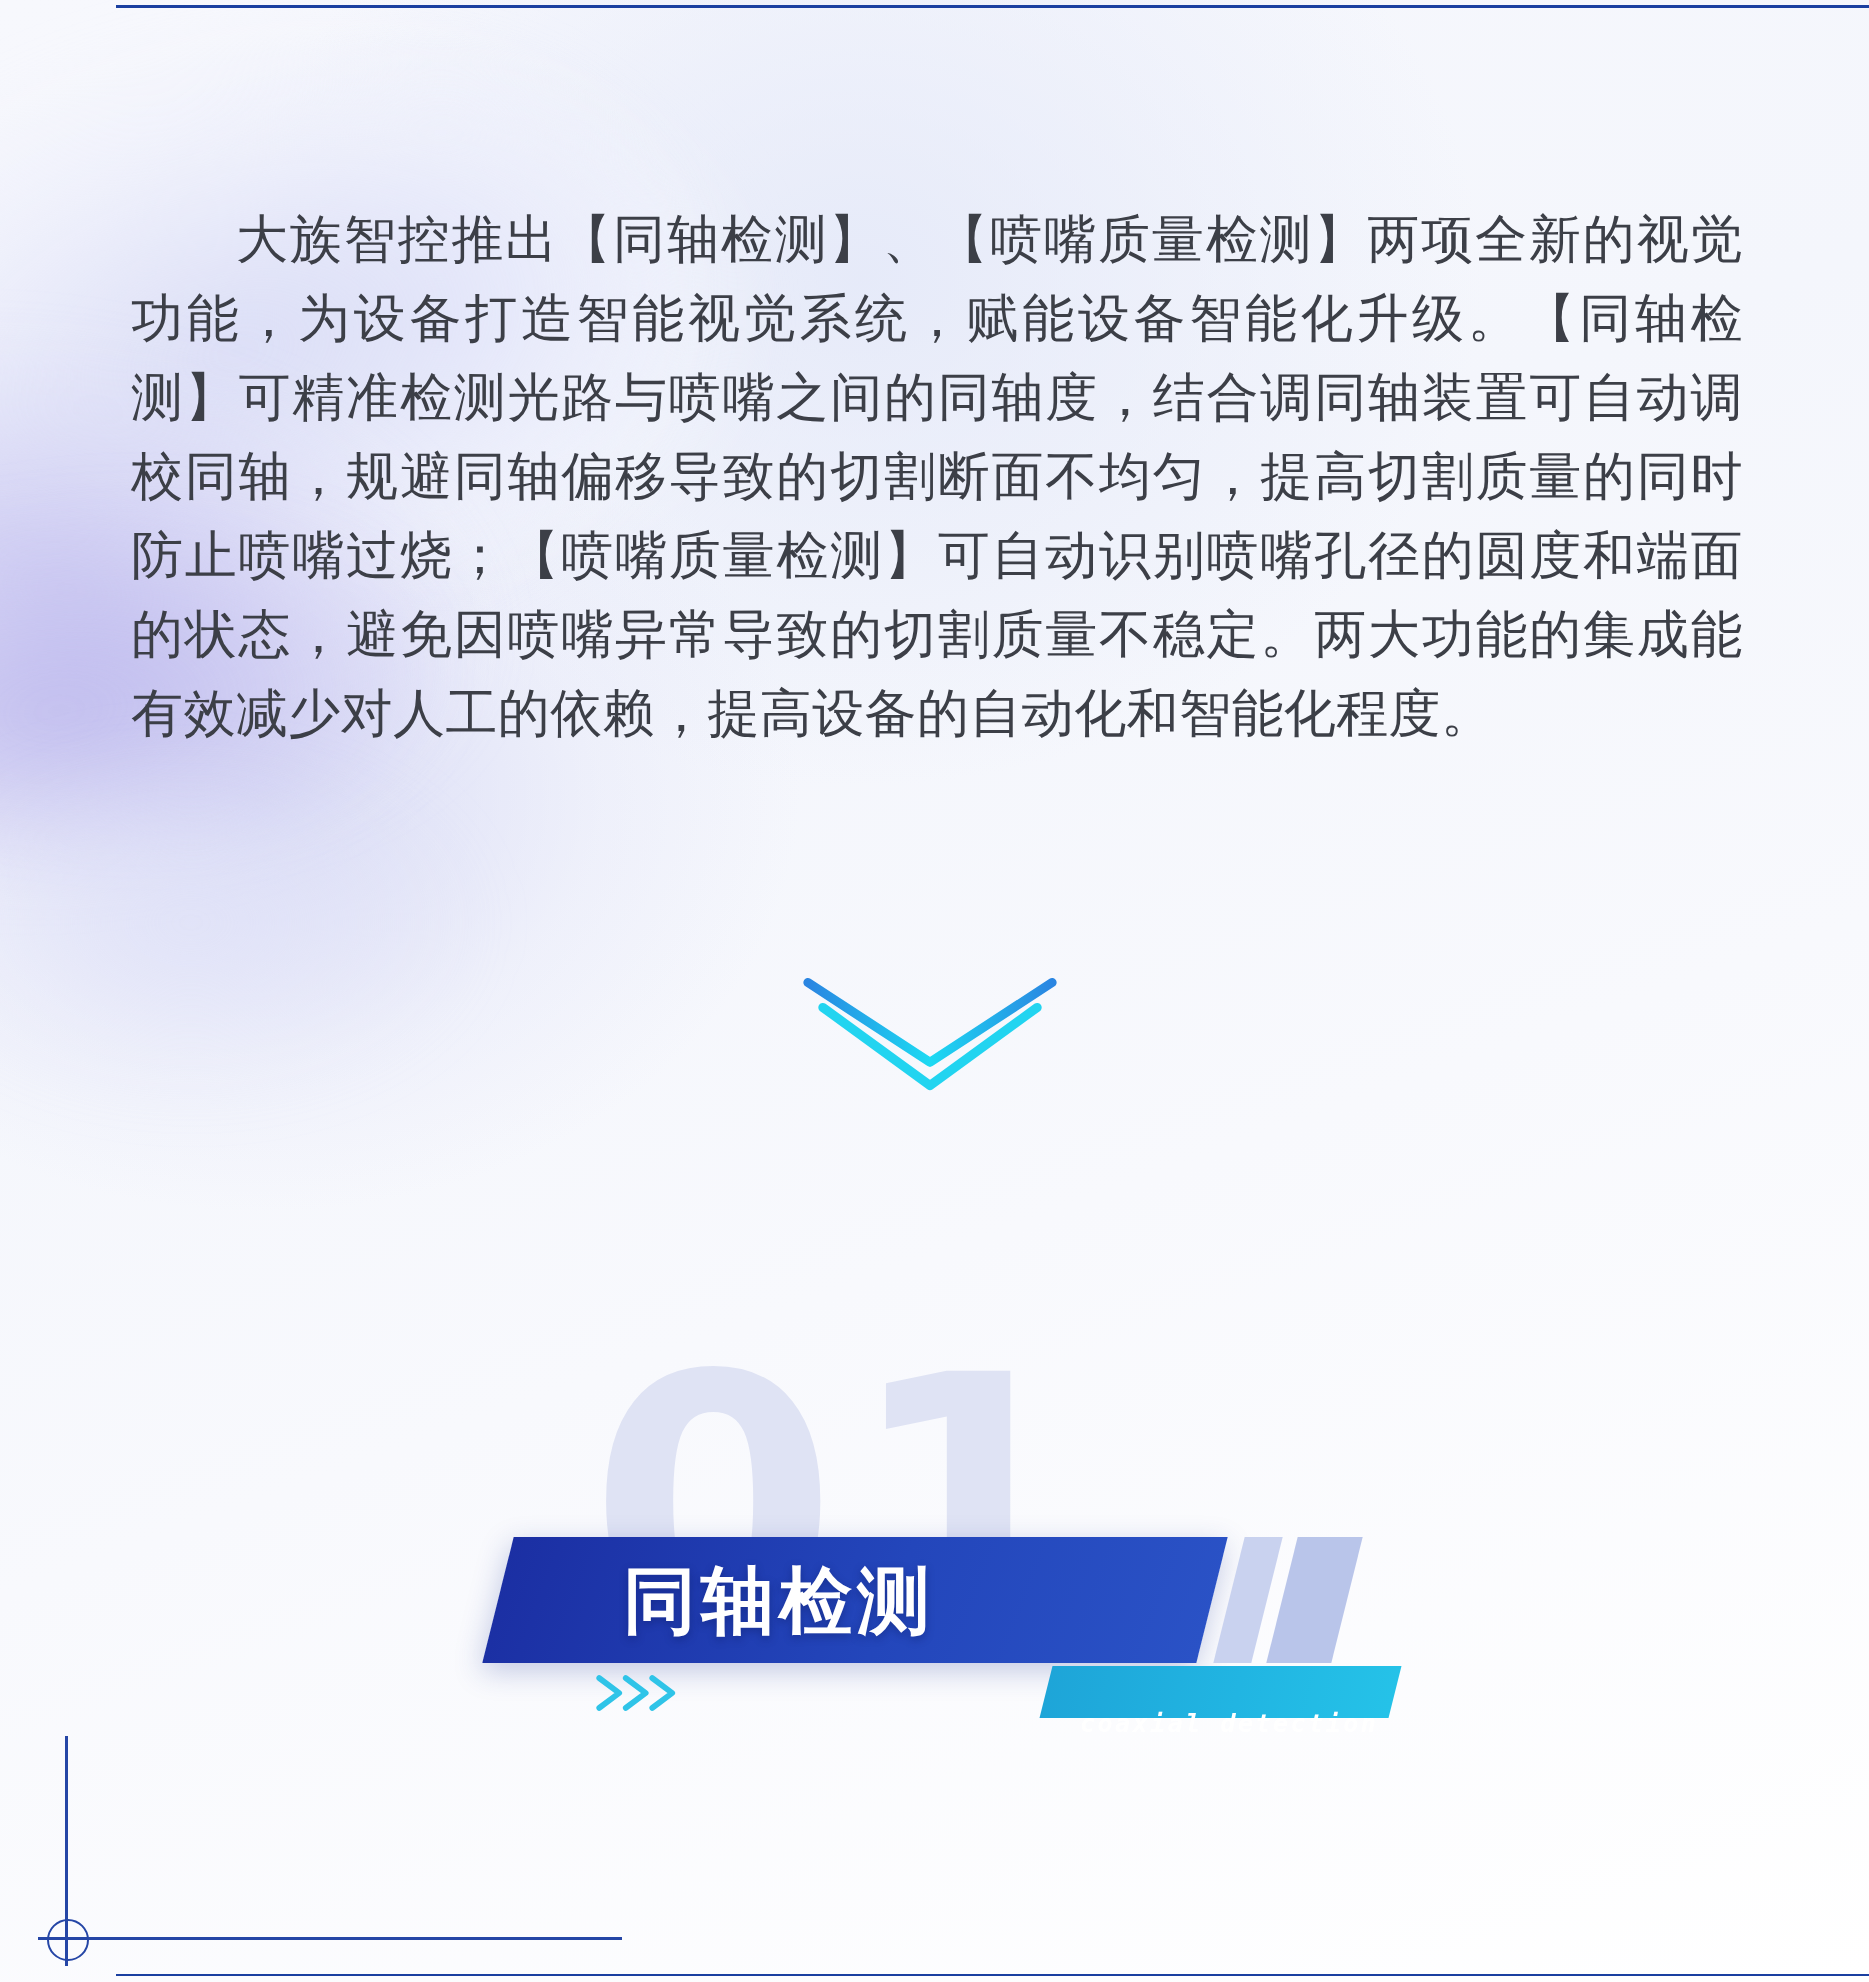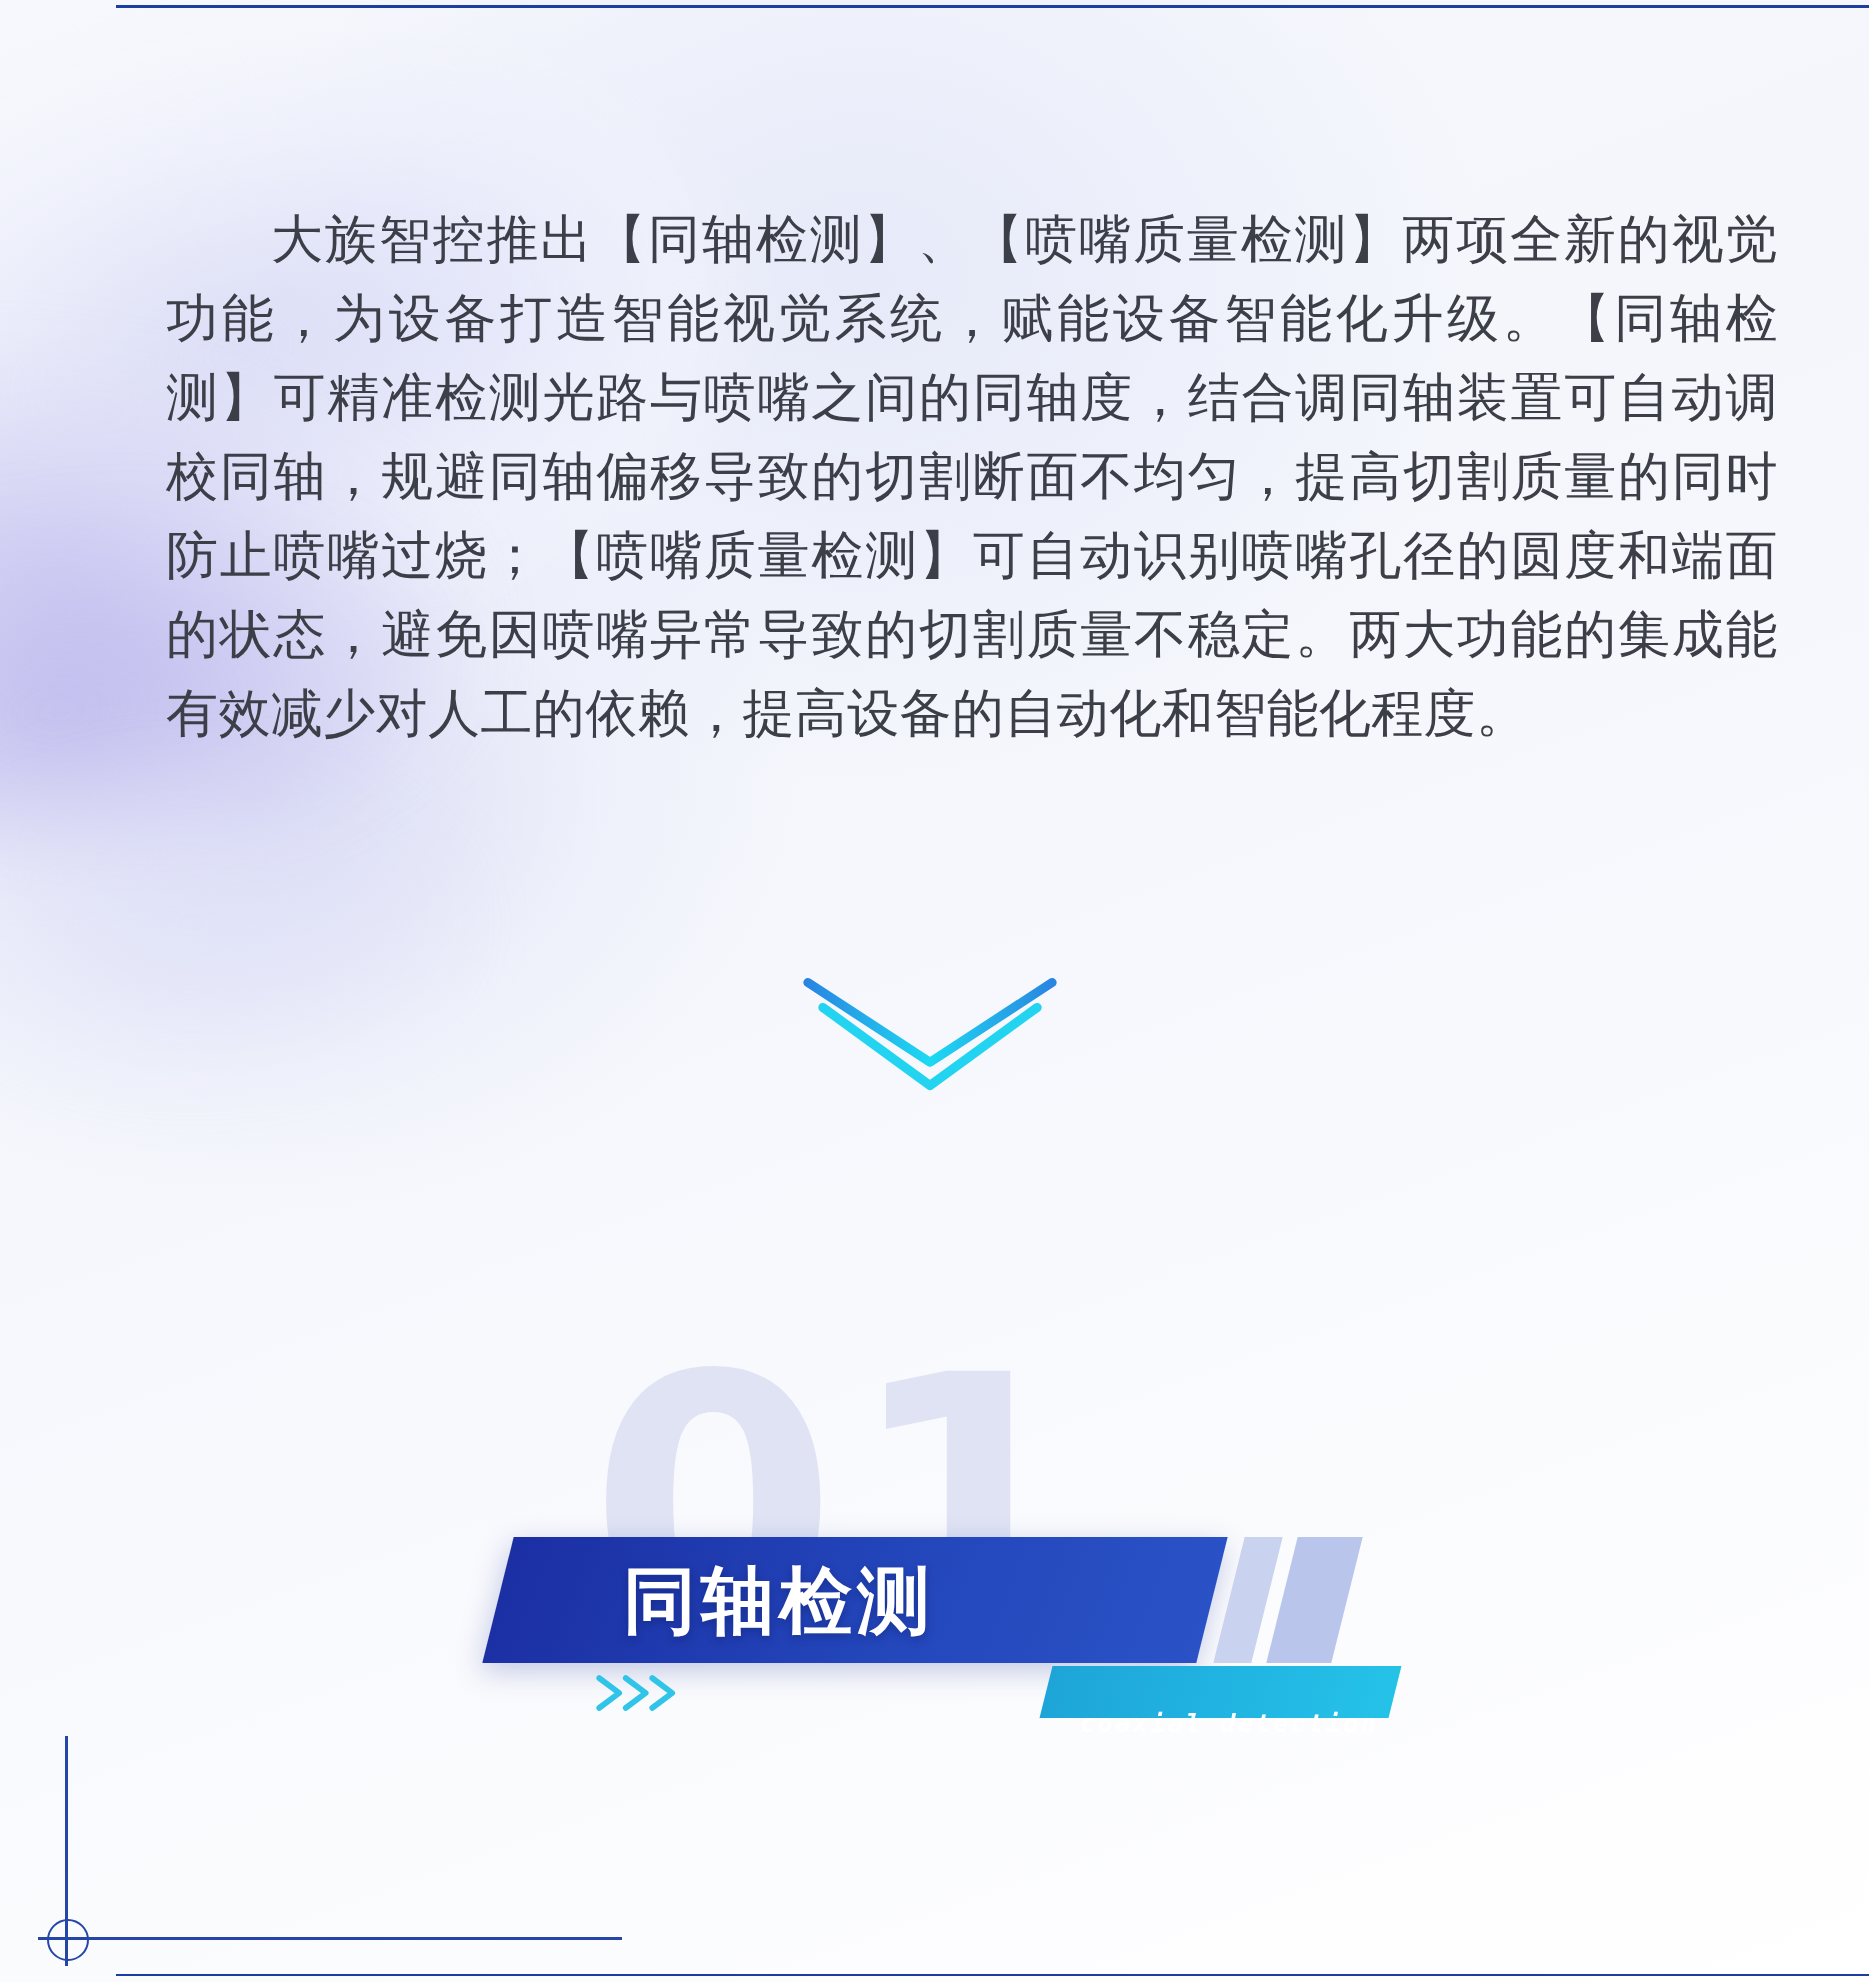--- a/index.html
+++ b/index.html
@@ -138,21 +138,20 @@
     top: 148px;
     width: 1612px;
     font-size: 52px;
     line-height: 1.52;
     color: #3c3f47;
     letter-spacing: 0.4px;
     text-indent: 105px;
     font-weight: 400;
     text-align: justify;
     font-family: "DejaVu Sans", "Liberation Sans", sans-serif;
-    margin-left: 35px;
   }
 
   
   .chevron {
     position: absolute;
     left: 793px;
     top: 964px;
     width: 274px;
     height: 150px;
   }

